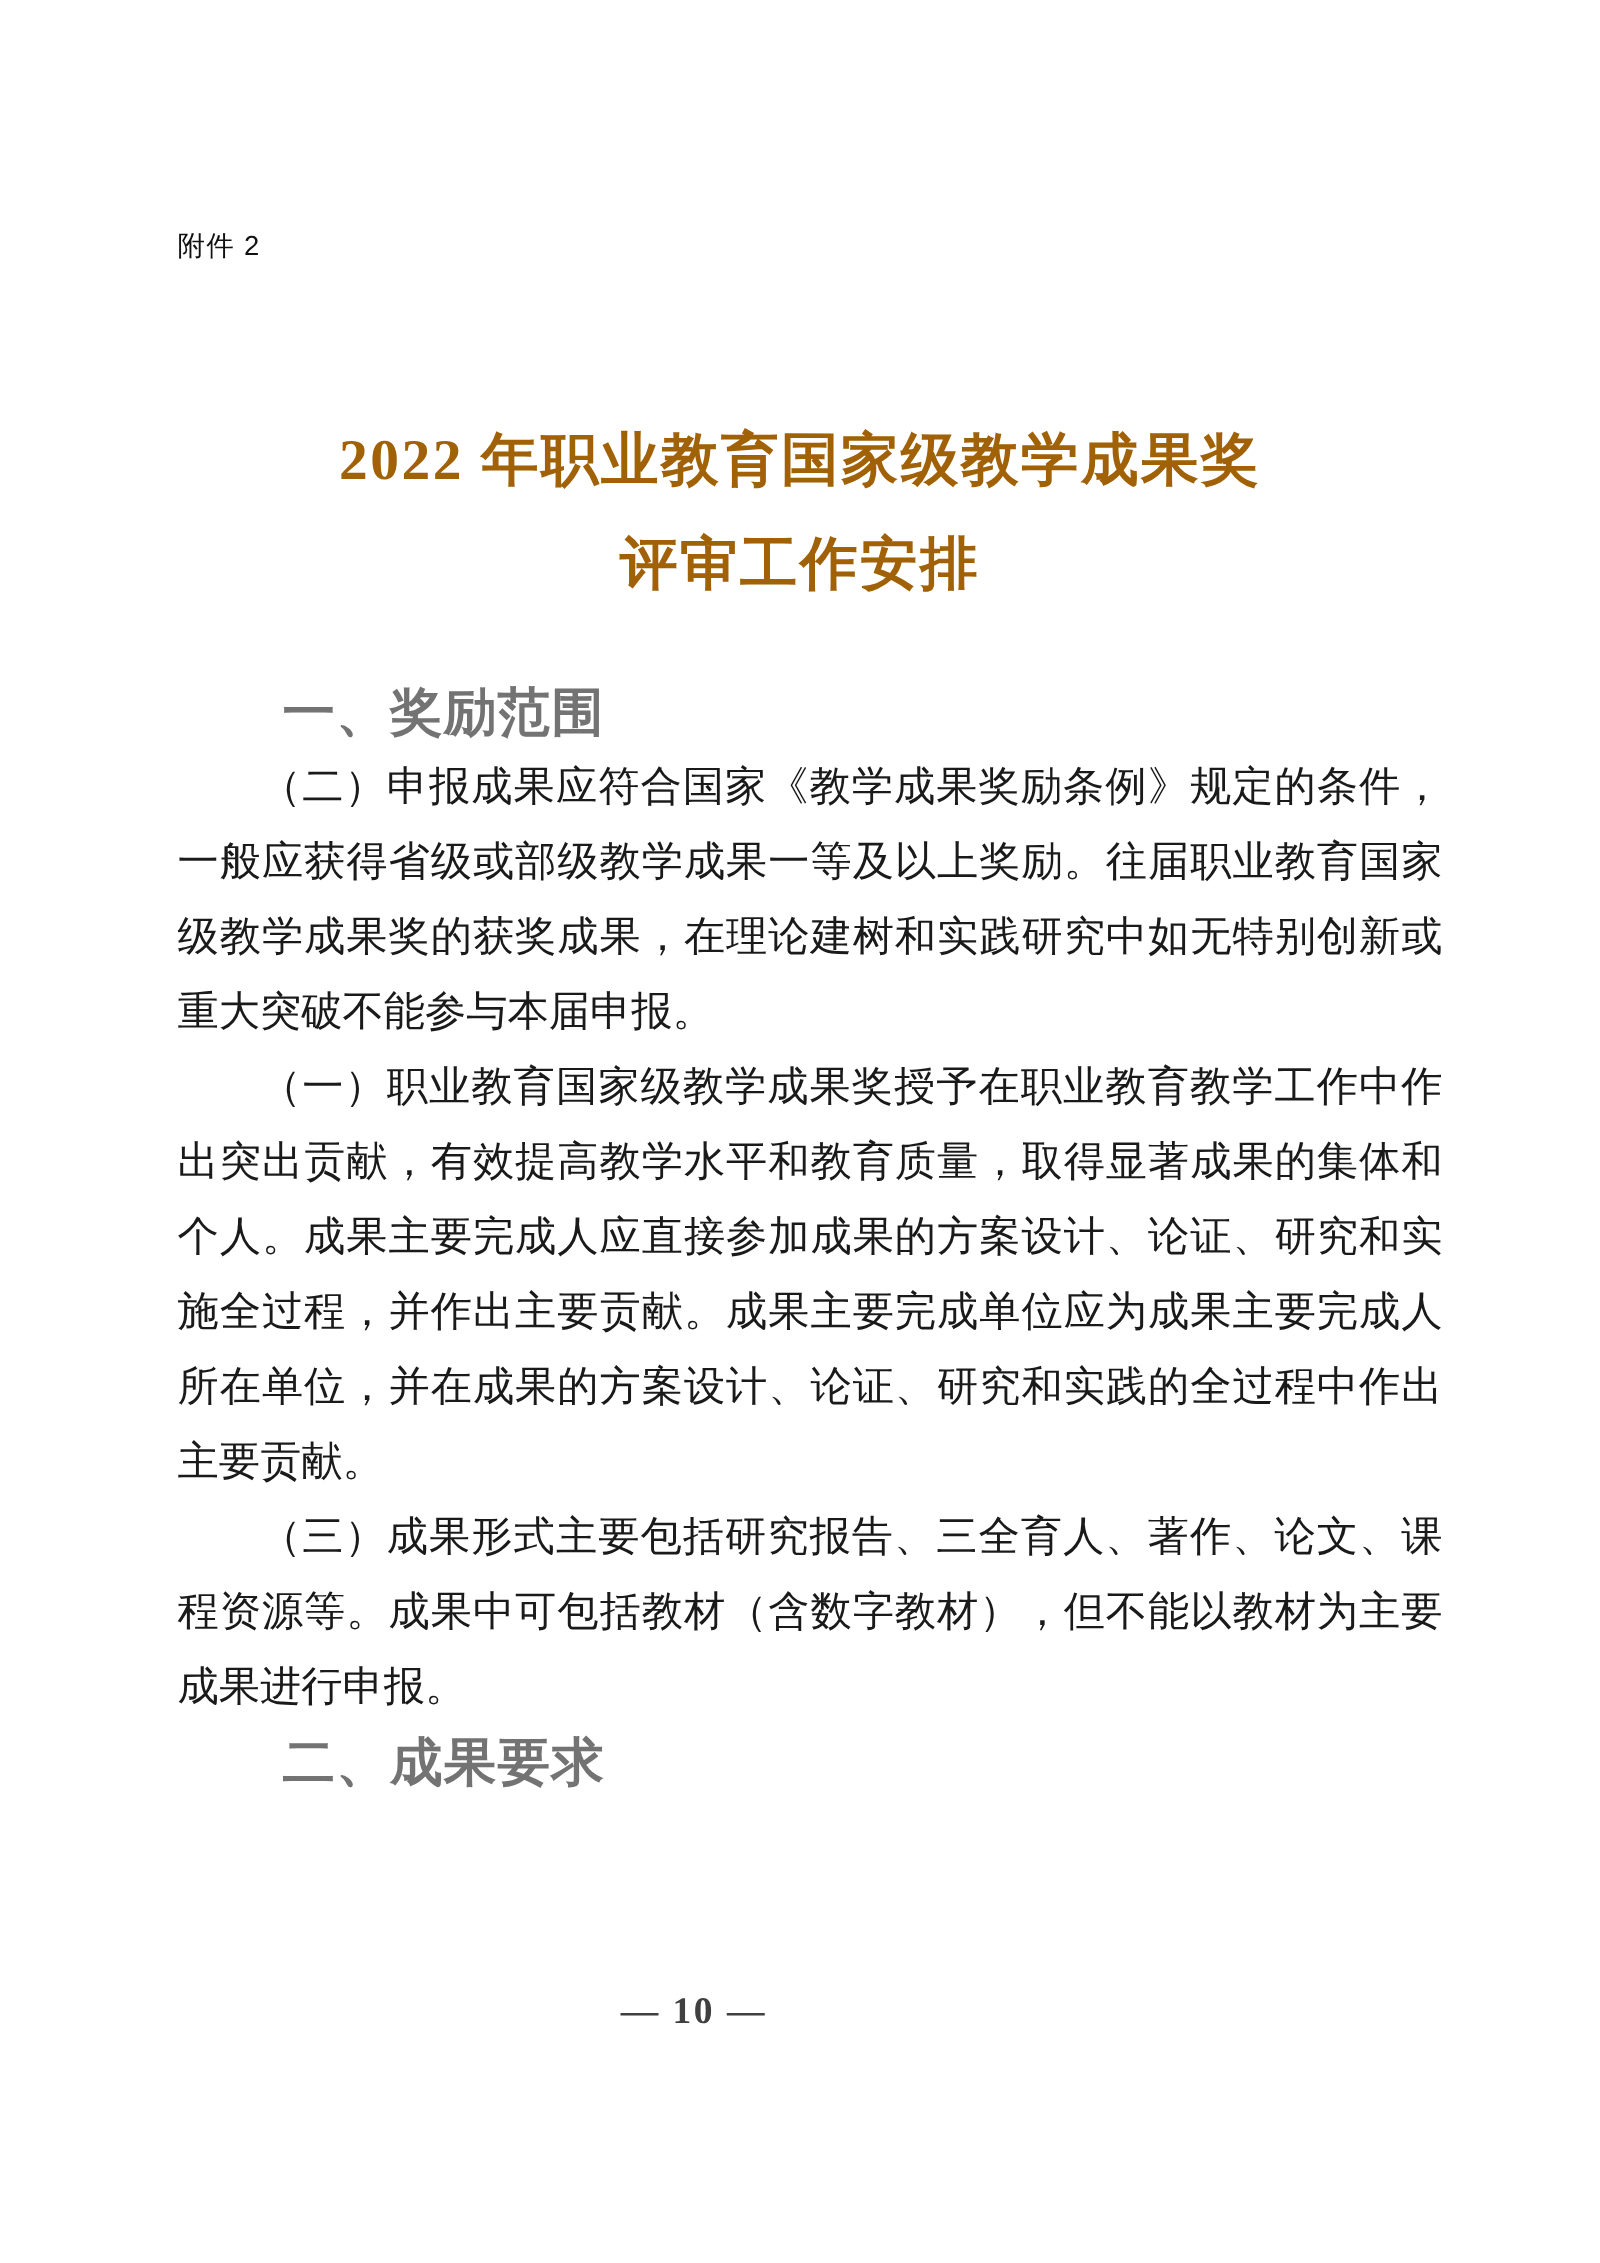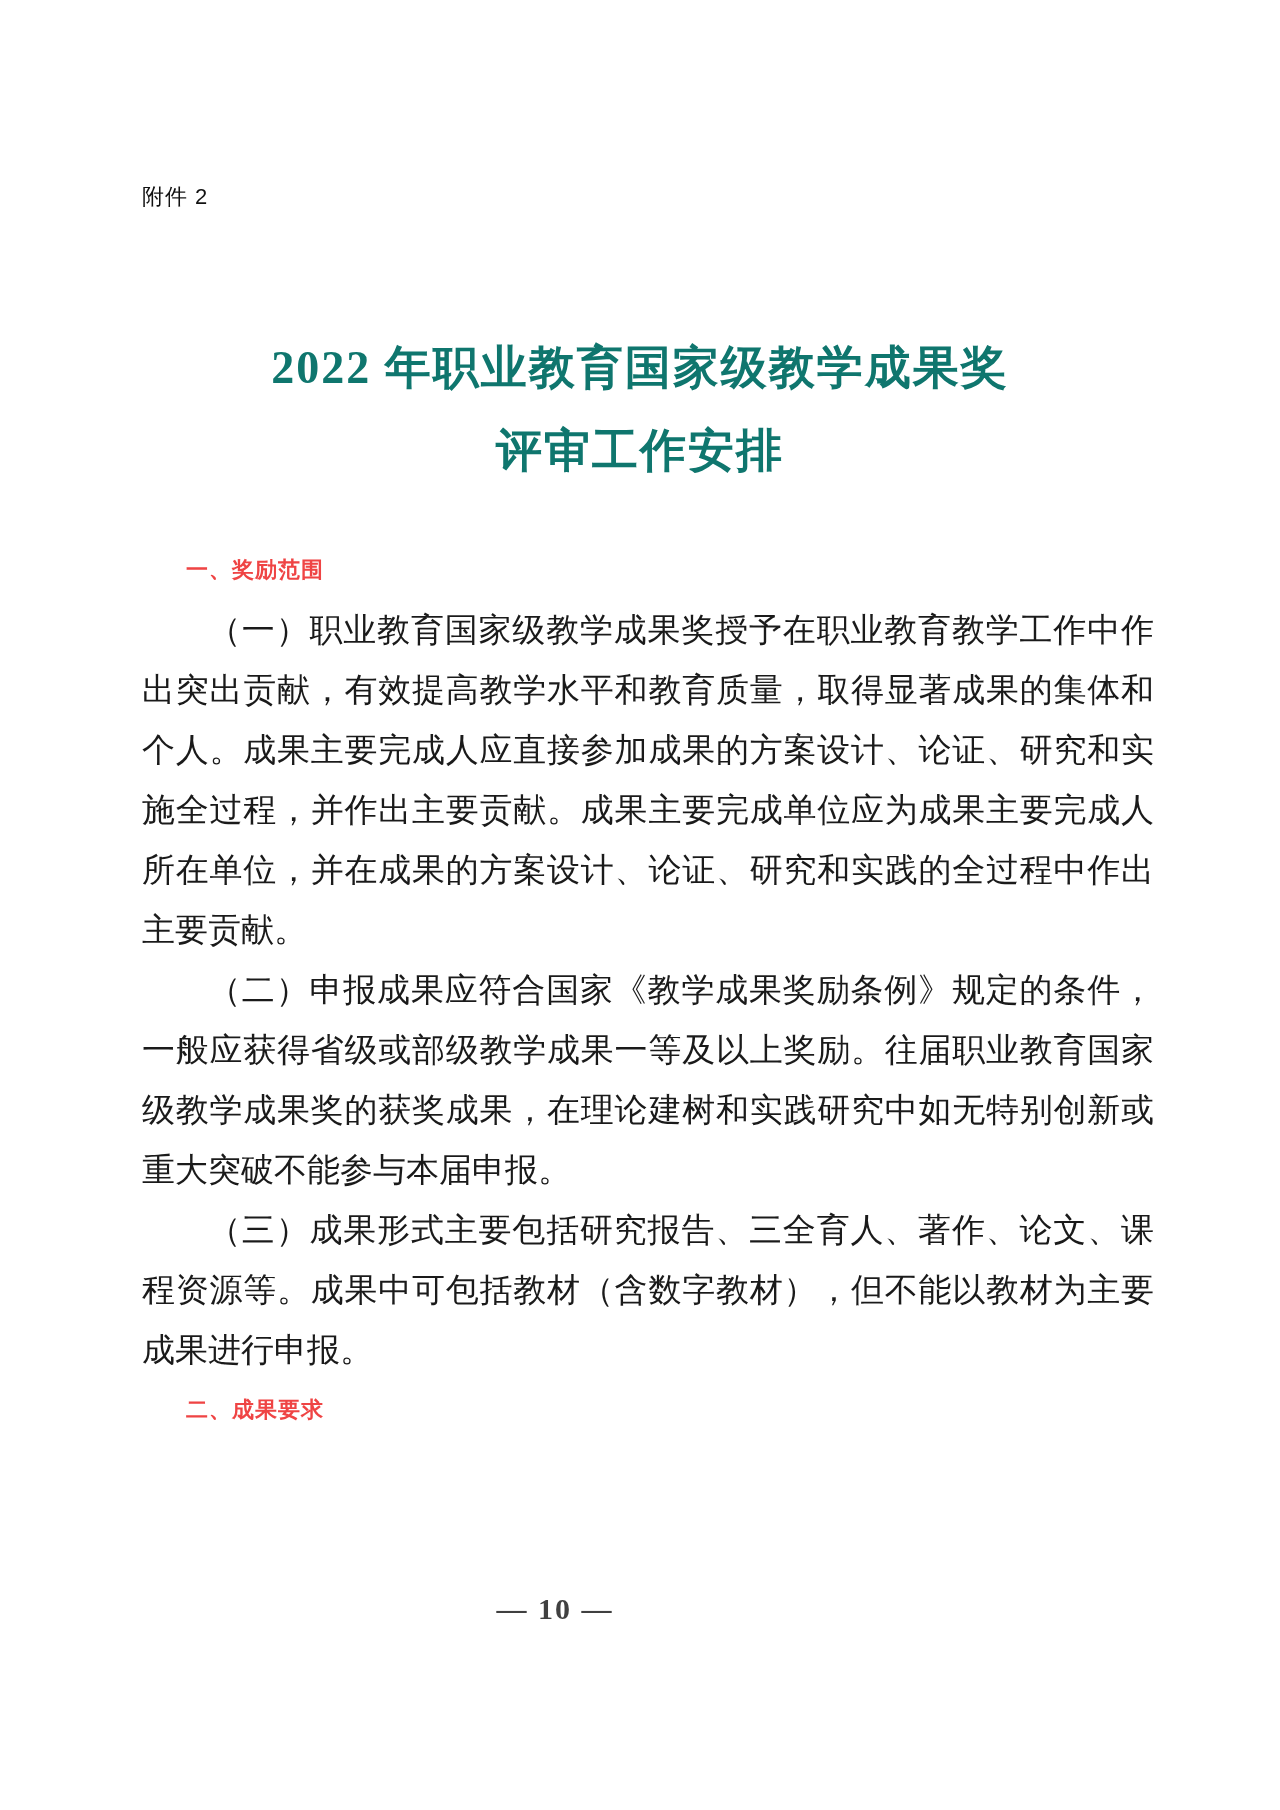--- a/index.html
+++ b/index.html
@@ -29,21 +29,21 @@
     position: absolute;
     top: 326px;
     left: 0;
     width: 1280px;
     text-align: center;
     font-family: "Liberation Serif", "DejaVu Serif", serif;
     font-weight: 700;
     font-size: 46px;
     line-height: 83px;
     letter-spacing: 2px;
-    color: #0f766e;
+    color: #a16207;
   }
   .content {
     position: absolute;
     left: 142px;
     top: 540px;
     width: 1012px;
     font-family: "Liberation Serif", "DejaVu Serif", serif;
     font-size: 33px;
     line-height: 60px;
     text-align: justify;
@@ -51,22 +51,22 @@
     color: #1a1a1a;
   }
   .content p {
     margin: 0;
     padding: 0;
     text-indent: 2em;
   }
   .sec-heading {
     font-family: "Liberation Sans", "DejaVu Sans", sans-serif;
     font-weight: 700;
-    font-size: 22px;
-    color: #ef4444;
+    font-size: 42px;
+    color: #737373;
     letter-spacing: 1px;
   }
   .footer {
     position: absolute;
     top: 1592px;
     left: 0;
     width: 1110px;
     text-align: center;
     font-family: "Liberation Serif", "DejaVu Serif", serif;
     font-weight: 700;
@@ -82,21 +82,21 @@
 
   <div class="attachment">附件 2</div>
 
   <div class="doc-title">
     <div>2022 年职业教育国家级教学成果奖</div>
     <div>评审工作安排</div>
   </div>
 
   <div class="content">
     <p class="sec-heading">一、奖励范围</p>
+    <p>（二）申报成果应符合国家《教学成果奖励条例》规定的条件，一般应获得省级或部级教学成果一等及以上奖励。往届职业教育国家级教学成果奖的获奖成果，在理论建树和实践研究中如无特别创新或重大突破不能参与本届申报。</p>
     <p>（一）职业教育国家级教学成果奖授予在职业教育教学工作中作出突出贡献，有效提高教学水平和教育质量，取得显著成果的集体和个人。成果主要完成人应直接参加成果的方案设计、论证、研究和实施全过程，并作出主要贡献。成果主要完成单位应为成果主要完成人所在单位，并在成果的方案设计、论证、研究和实践的全过程中作出主要贡献。</p>
-    <p>（二）申报成果应符合国家《教学成果奖励条例》规定的条件，一般应获得省级或部级教学成果一等及以上奖励。往届职业教育国家级教学成果奖的获奖成果，在理论建树和实践研究中如无特别创新或重大突破不能参与本届申报。</p>
     <p>（三）成果形式主要包括研究报告、三全育人、著作、论文、课程资源等。成果中可包括教材（含数字教材），但不能以教材为主要成果进行申报。</p>
     <p class="sec-heading">二、成果要求</p>
   </div>
 
   <div class="footer">— 10 —</div>
 
 </div>
 
 </body></html>

